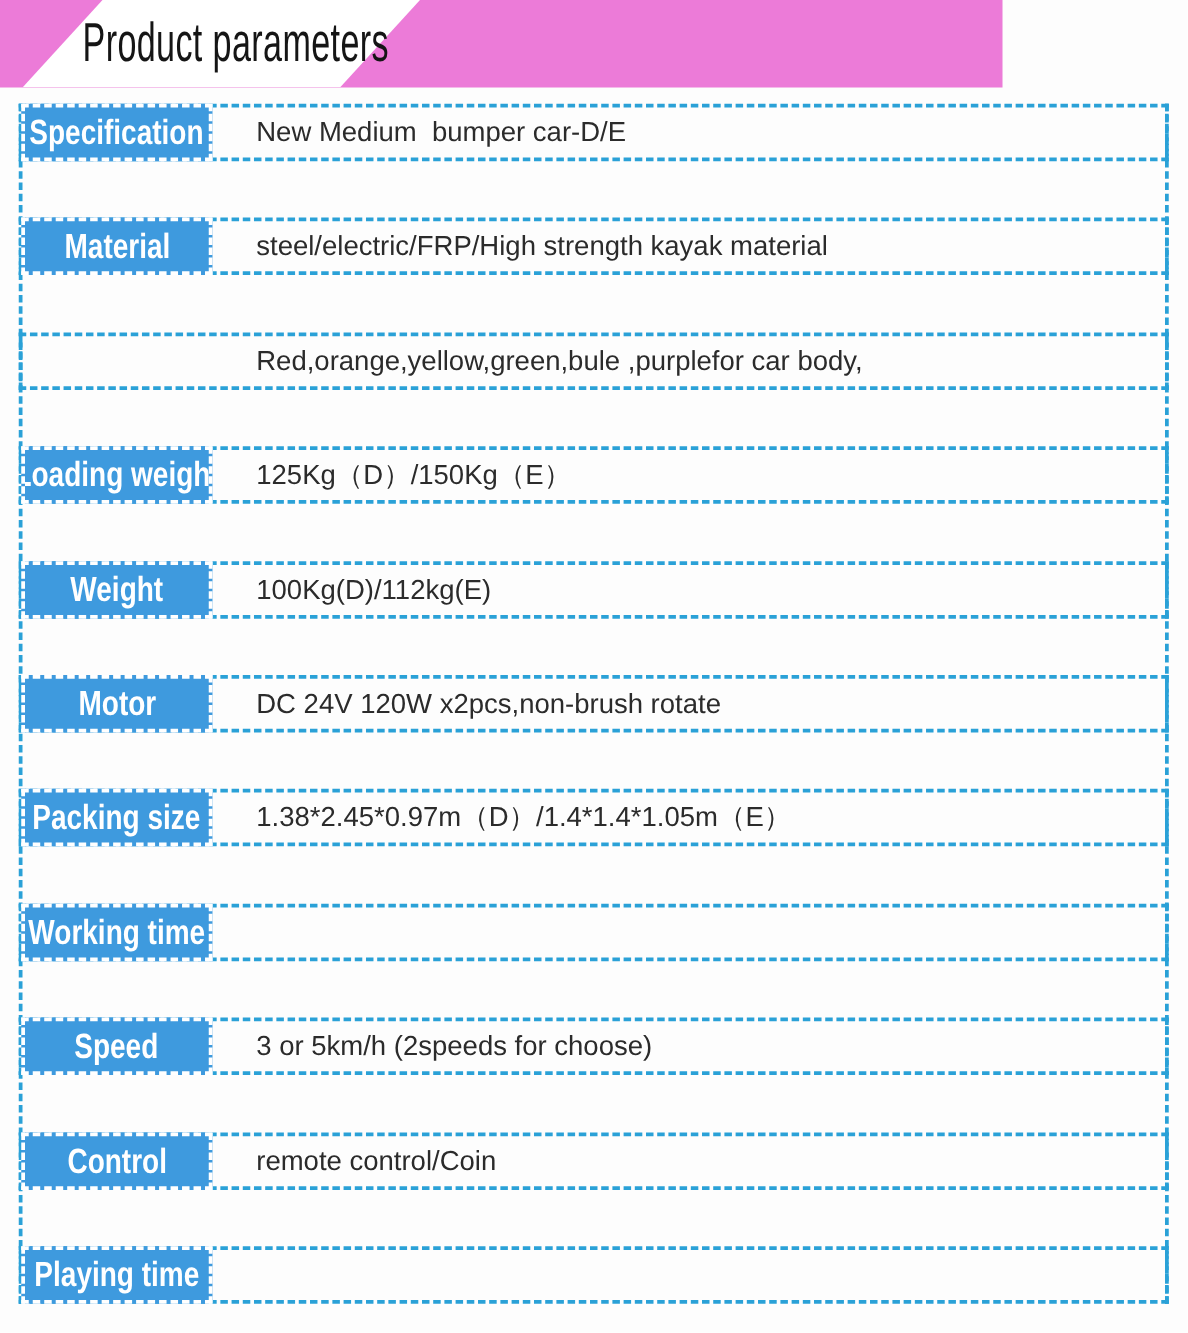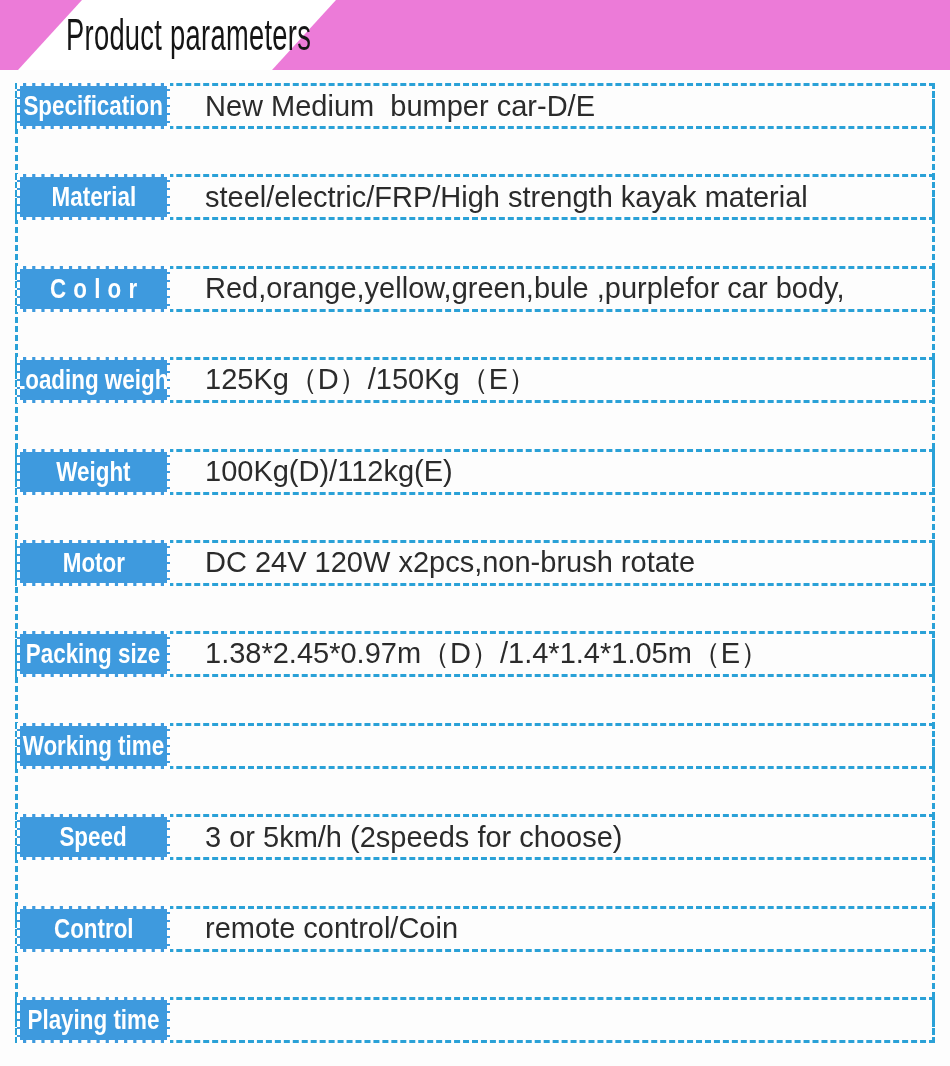--- a/index.html
+++ b/index.html
@@ -7,21 +7,21 @@
     width:950px;height:1066px;
     background:#ffffff;
     font-family:"Liberation Sans", sans-serif;
     position:relative;
     overflow:hidden;
   }
   .page{position:absolute;inset:0;background:#fdfdfd;}
 
   
   .banner{
-    position:absolute;left:0;top:0;width:950px;height:70px;
+    position:absolute;left:0;top:0;width:802px;height:70px;
     background:var(--pink,#ec7bd8);
   }
   .banner-ribbon{
     position:absolute;left:0;top:0;width:100%;height:100%;
     background:#ffffff;
     clip-path:polygon(82px 0, 336px 0, 272px 100%, 18px 100%);
   }
   .banner-title{
     position:absolute;left:66px;top:0;height:70px;
     display:flex;align-items:center;
@@ -60,21 +60,21 @@
     color:#ffffff;font-weight:bold;font-size:28px;
     overflow:hidden;
   }
   .row-label span{
     transform:scaleX(0.8);transform-origin:center;
     white-space:nowrap;
   }
   .row-label span.spaced{letter-spacing:9px;padding-left:9px;}
   .row-value{
     margin-left:187px;
-    font-size:29px;color:#2b2b2b;
+    font-size:22px;color:#2b2b2b;
     white-space:pre;
   }
 </style>
 </head>
 <body>
 
 <div class="page">
 
   <div class="banner">
     <div class="banner-ribbon"></div>
@@ -93,23 +93,20 @@
     </div>
 
     <div class="row">
       <div class="row-label">
           <span>Material</span>
         </div>
       <div class="row-value">steel/electric/FRP/High strength kayak material</div>
     </div>
 
     <div class="row">
-      <div class="row-label">
-          <span class="spaced">Color</span>
-        </div>
       <div class="row-value">Red,orange,yellow,green,bule ,purplefor car body,</div>
     </div>
 
     <div class="row">
       <div class="row-label">
           <span>Loading weight</span>
         </div>
       <div class="row-value">125Kg（D）/150Kg（E）</div>
     </div>
 

